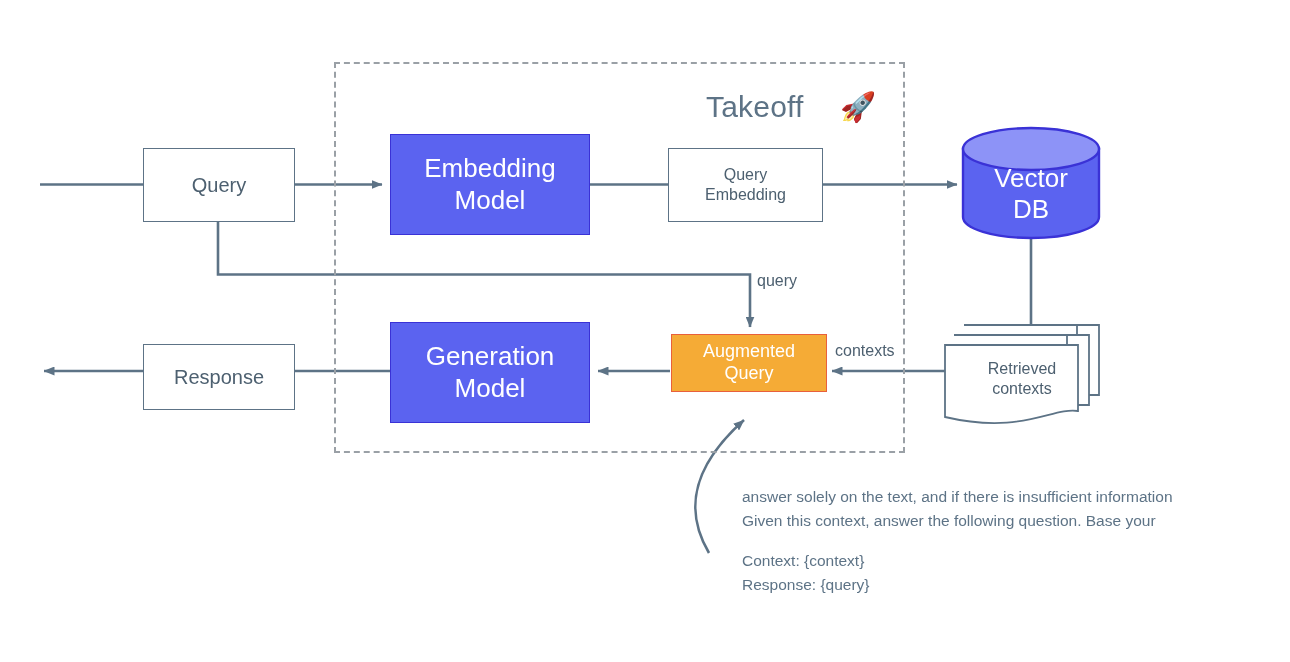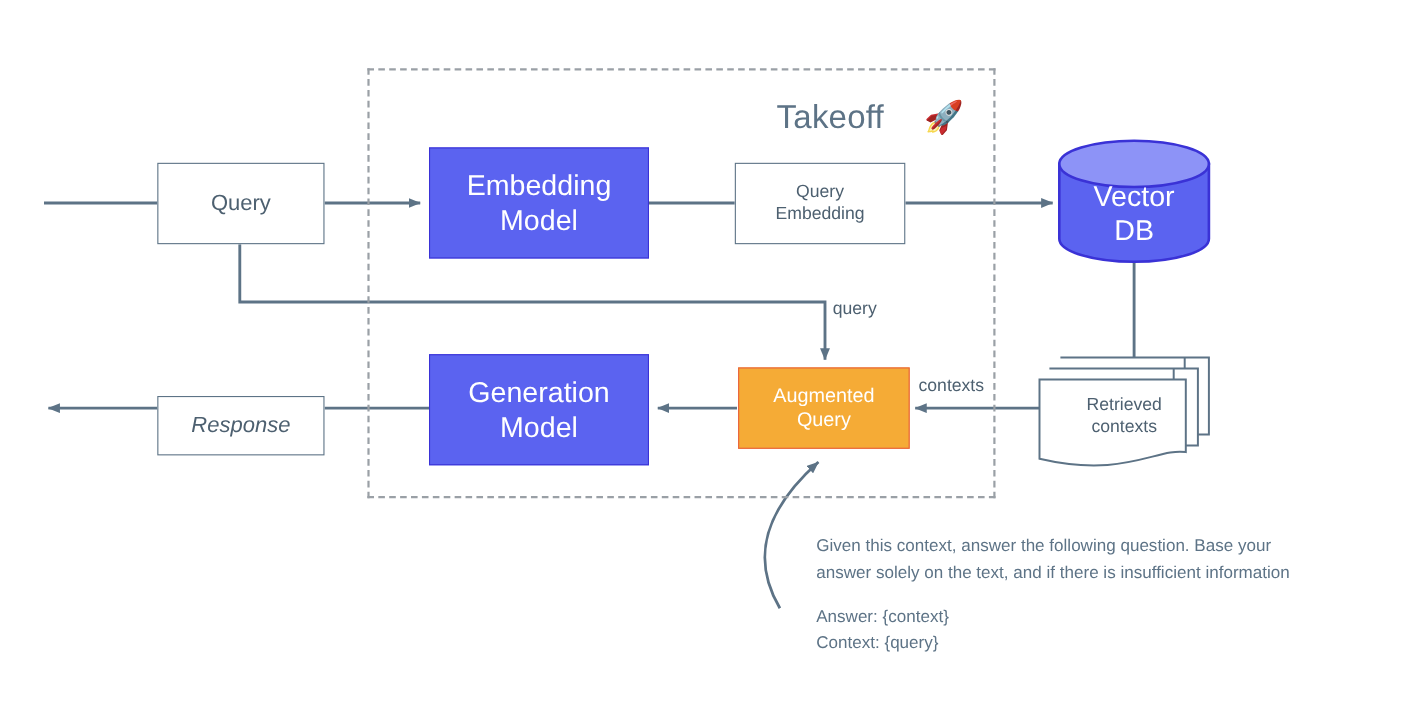--- a/index.html
+++ b/index.html
@@ -222,42 +222,42 @@
       <path d="M22,14 L157,14 L157,84 L135,84 L135,14 Z" fill="#ffffff" stroke="#5d7386" stroke-width="1.8"></path>
       <path d="M12,24 L147,24 L147,94 L125,94 L125,24 Z" fill="#ffffff" stroke="#5d7386" stroke-width="1.8"></path>
       <path d="M3,34 L136,34 L136,100 C110,96 80,124 3,106 Z" fill="#ffffff" stroke="#5d7386" stroke-width="1.8"></path>
     </svg>
     <div class="docs-label" style="top:48px;">
       <span>Retrieved</span><br>
       <span>contexts</span>
     </div>
   </div>
 
-  <div class="node orangebox" style="left:671px; top:334px; width:156px; height:74px;">
+  <div class="node orangebox" style="left:671px; top:334px; width:156px; height:58px;">
     <span>
       <span>Augmented</span><br>
       <span>Query</span>
     </span>
   </div>
 
   <div class="node bluebox" style="left:390px; top:322px; width:200px; height:101px;">
     <span>
       <span>Generation</span><br>
       <span>Model</span>
     </span>
   </div>
 
-  <div class="node plainbox big" style="left:143px; top:360px; width:152px; height:54px;font-style:italic;">
+  <div class="node plainbox big" style="left:143px; top:344px; width:152px; height:66px;">
     <span>Response</span>
   </div>
 
   <div class="edge-label" style="left:757px; top:272px;">query</div>
   <div class="edge-label" style="left:835px; top:342px;">contexts</div>
 
   <div id="prompt-block" style="left:742px; top:485px;">
+    <div class="para line">answer solely on the text, and if there is insufficient information</div>
     <div class="para line">Given this context, answer the following question. Base your</div>
-    <div class="para line">answer solely on the text, and if there is insufficient information</div>
     <div class="gap"></div>
-    <div class="para line">Answer: {context}</div>
-    <div class="para line">Context: {query}</div>
+    <div class="para line">Context: {context}</div>
+    <div class="para line">Response: {query}</div>
   </div>
 
 </div>
 
 </body></html>

